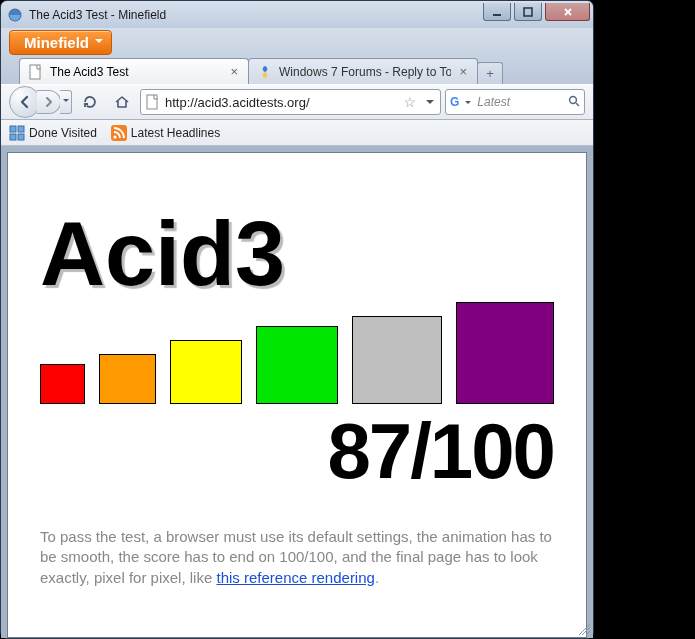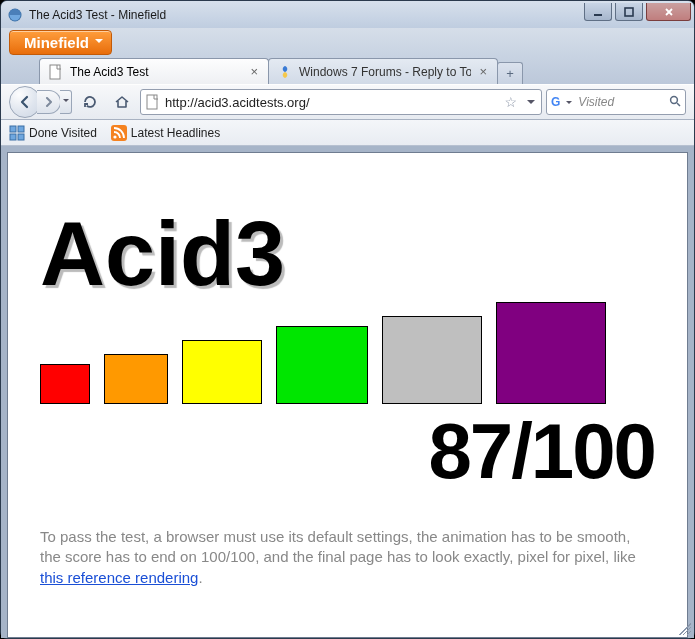--- a/index.html
+++ b/index.html
@@ -1,21 +1,21 @@
 <!DOCTYPE html>
 <html><head>
 <meta charset="utf-8">
 <style>
   * { box-sizing: border-box; margin: 0; padding: 0; }
   html, body { width: 695px; height: 639px; overflow: hidden; font-family: "Segoe UI", Tahoma, sans-serif; font-size: 12px; }
   body { background: #000; }
 
   
   .window {
-    width: 695px; height: 639px;
+    width: 594px; height: 639px;
     background: linear-gradient(#cfd9e6, #b7c4d6 30%, #b5c2d4);
     border: 1px solid #2b3a4d;
     border-radius: 7px;
     position: relative;
     display: flex; flex-direction: column;
   }
 
   
   .titlebar {
     height: 27px;
@@ -64,21 +64,20 @@
   }
   .tab {
     height: 26px;
     background: linear-gradient(#fdfdfe, #eef0f3);
     border: 1px solid #8a97ab; border-bottom: none;
     border-radius: 4px 4px 0 0;
     display: flex; align-items: center;
     padding: 0 8px; gap: 6px;
     min-width: 0;
     position: relative;
-    margin-left: 20px;
   }
   .tab.active { width: 230px; z-index: 2; }
   .tab.inactive {
     width: 230px;
     background: linear-gradient(#e4eaf2, #d1dae7);
     color: #333; z-index: 1; margin-left:-1px;
   }
   .tab .fav { width: 16px; height: 16px; flex:0 0 auto; }
   .tab .label { flex: 1; white-space: nowrap; overflow: hidden; font-size: 12px; }
   .tab .close-x { font-size: 13px; color: #666; padding: 0 2px; }
@@ -302,21 +301,21 @@
           <rect x="2" y="1" width="10" height="14" fill="#fff" stroke="#888"></rect>
           <path d="M9 1v4h4" fill="none" stroke="#888"></path>
         </svg>
       <input value="http://acid3.acidtests.org/" style="">
       <span class="star">☆</span>
       <span class="drop"></span>
     </div>
     <div class="searchbar">
       <span class="g-icon"><span style="color:#4285F4">G</span></span>
       <span class="drop"></span>
-      <span class="ph">Visited</span>
+      <span class="ph">Latest</span>
       <span class="mag">
         <svg width="12" height="12" viewBox="0 0 12 12">
             <circle cx="5" cy="5" r="3.4" fill="none" stroke="#5a6a80" stroke-width="1.5"></circle>
             <path d="M8 8l3 3" stroke="#5a6a80" stroke-width="1.5"></path>
           </svg>
       </span>
     </div>
   </div>
 
   <div class="bookmarks">

